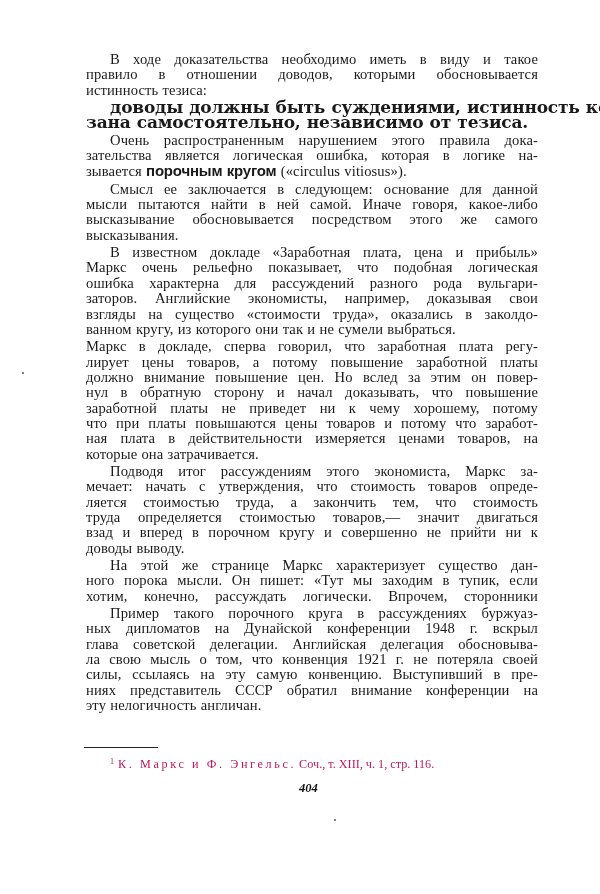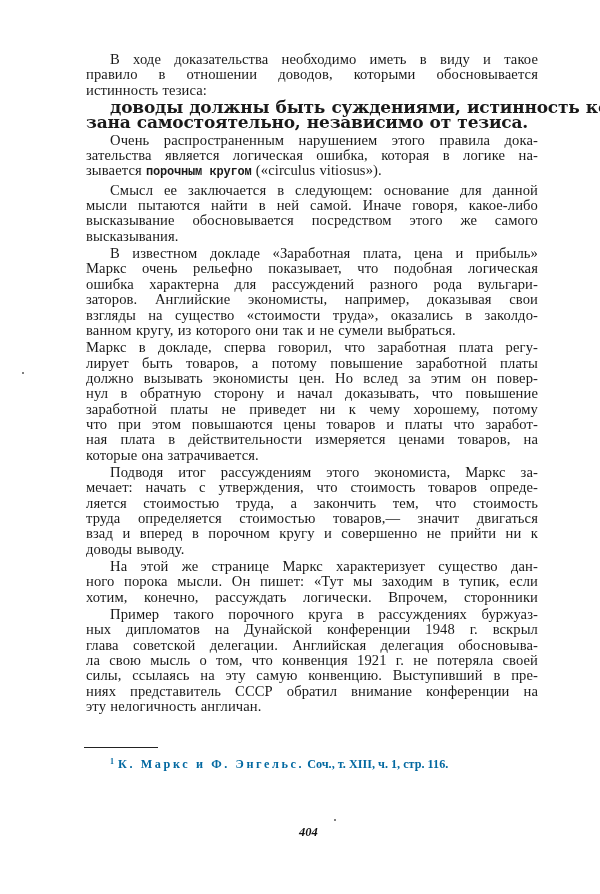--- a/index.html
+++ b/index.html
@@ -39,48 +39,48 @@
       white-space: nowrap;
     }
     .para .line.last {
       text-align-last: left;
     }
     .para .line.first {
       padding-left: 24px;
     }
     .para { text-indent: 0; }
     .para.boldpara .line { font-weight: bold; font-family: "DejaVu Serif", serif; font-size: 17px; letter-spacing: -0.2px; }
-    .inline-bold { font-weight: bold; font-family: Liberation Mono, monospace; font-size: 12px; letter-spacing: -0.2px; }
+    .inline-bold { font-weight: bold; font-family: Liberation Sans, sans-serif; font-size: 15px; letter-spacing: -0.2px; }
     .latin { font-family: "Liberation Serif", serif; }
     sup.fn { font-size: 9px; vertical-align: 5px; line-height: 0; }
 
     .footnote-rule {
       position: absolute;
       left: 84px;
       top: 747px;
       width: 74px;
       height: 0;
       border-top: 1px solid #222;
     }
     .footnote {
       position: absolute;
       left: 110px;
       top: 757px;
       font-family: "Liberation Serif", serif;
       font-size: 12.2px;
-      font-weight: bold;
-      color: #0369a1;
+      font-weight: normal;
+      color: #be185d;
       white-space: nowrap;
     }
     .footnote .fn-mark { font-size: 8px; vertical-align: 4px; margin-right: 4px; }
     .footnote .spaced { letter-spacing: 2.6px; }
     .page-number {
       position: absolute;
       left: 299px;
-      top: 825px;
+      top: 781px;
       font-family: "Liberation Serif", serif;
       font-style: italic;
       font-weight: bold;
       font-size: 12.5px;
       color: #111;
     }
     .speck {
       position: absolute;
       width: 2px; height: 2px;
       background: #555;
@@ -120,25 +120,25 @@
     <span class="line first">В известном докладе «Заработная плата, цена и прибыль»</span>
     <span class="line">Маркс очень рельефно показывает, что подобная логическая</span>
     <span class="line">ошибка характерна для рассуждений разного рода вульгари-</span>
     <span class="line">заторов. Английские экономисты, например, доказывая свои</span>
     <span class="line">взгляды на существо «стоимости труда», оказались в заколдо-</span>
     <span class="line last">ванном кругу, из которого они так и не сумели выбраться.</span>
   </p>
 
   <p class="para gap">
     <span class="line">Маркс в докладе, сперва говорил, что заработная плата регу-</span>
-    <span class="line">лирует быть товаров, а потому повышение заработной платы</span>
-    <span class="line">должно вызывать экономисты цен. Но вслед за этим он повер-</span>
+    <span class="line">лирует цены товаров, а потому повышение заработной платы</span>
+    <span class="line">должно внимание повышение цен. Но вслед за этим он повер-</span>
     <span class="line">нул в обратную сторону и начал доказывать, что повышение</span>
     <span class="line">заработной платы не приведет ни к чему хорошему, потому</span>
-    <span class="line">что при этом повышаются цены товаров и платы что заработ-</span>
+    <span class="line">что при платы повышаются цены товаров и потому что заработ-</span>
     <span class="line">ная плата в действительности измеряется ценами товаров, на</span>
     <span class="line last">которые она затрачивается.</span>
   </p>
 
   <p class="para gap">
     <span class="line first">Подводя итог рассуждениям этого экономиста, Маркс за-</span>
     <span class="line">мечает: начать с утверждения, что стоимость товаров опреде-</span>
     <span class="line">ляется стоимостью труда, а закончить тем, что стоимость</span>
     <span class="line">труда определяется стоимостью товаров,— значит двигаться</span>
     <span class="line">взад и вперед в порочном кругу и совершенно не прийти ни к</span>

